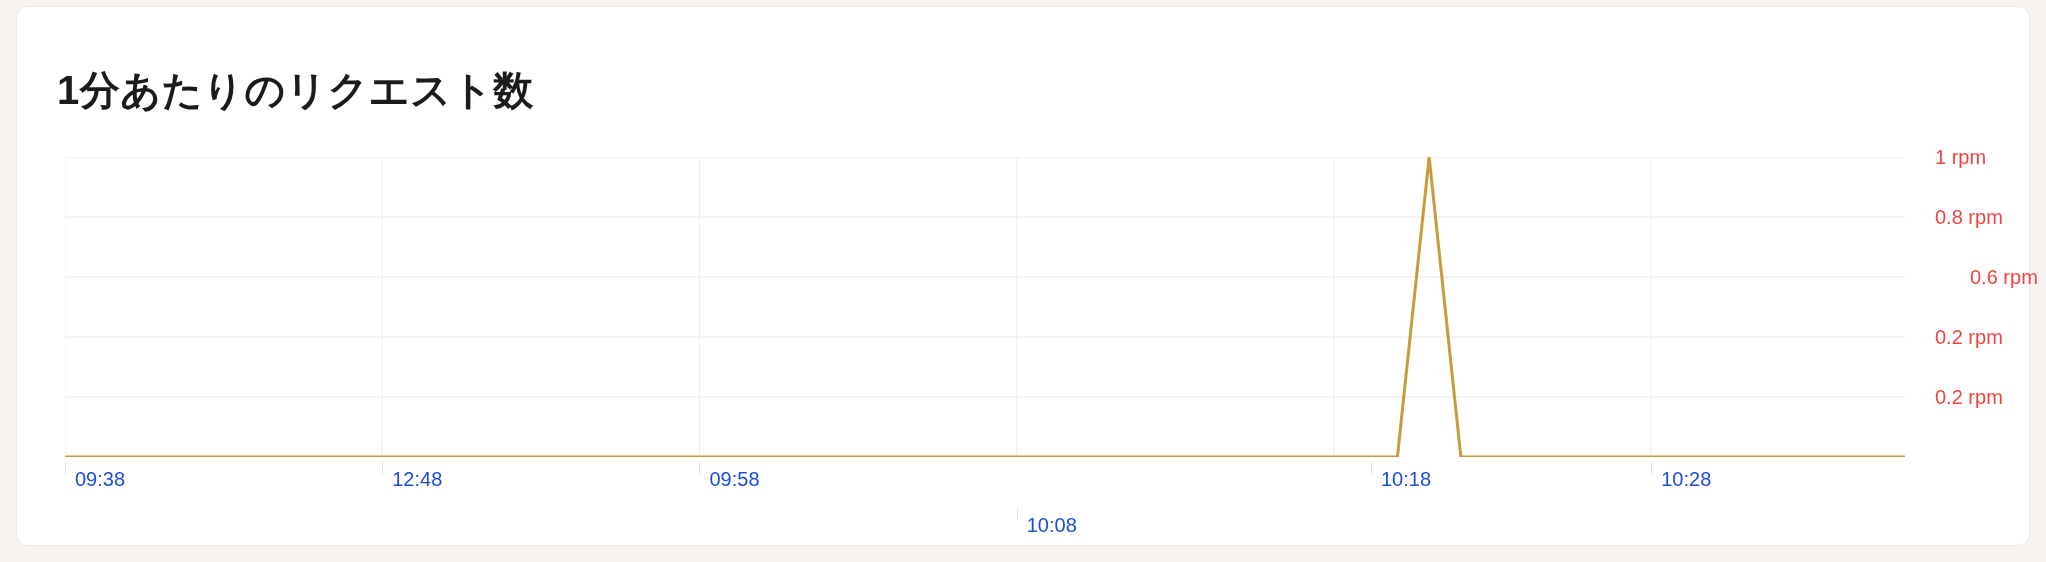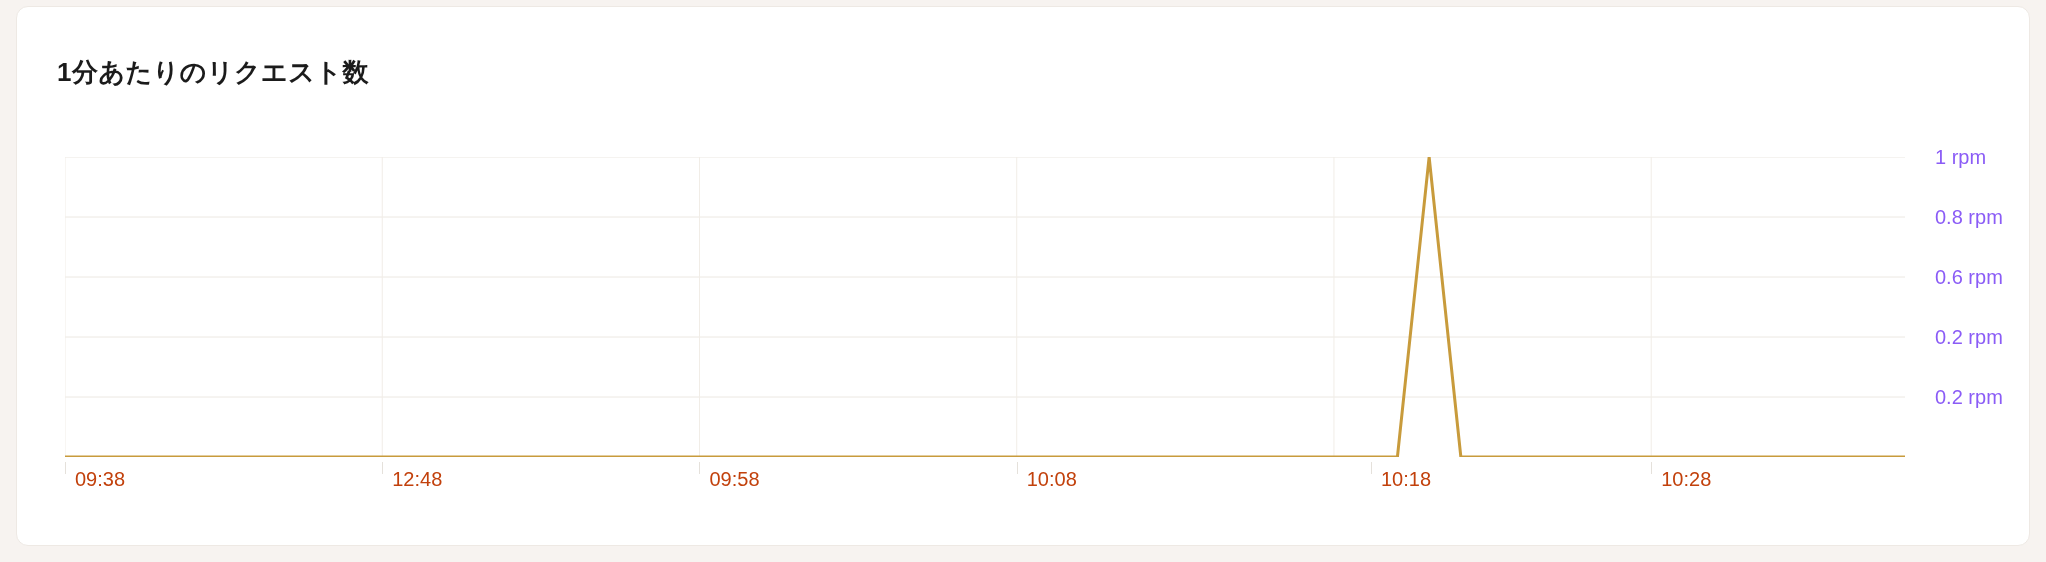--- a/index.html
+++ b/index.html
@@ -18,22 +18,22 @@
     width: 2014px;
     height: 540px;
     background: #ffffff;
     border: 1px solid #eee9e4;
     border-radius: 12px;
     padding: 0;
   }
   .title {
     position: absolute;
     left: 40px;
-    top: 48px;
-    font-size: 26px;
+    top: 56px;
+    font-size: 40px;
     font-weight: 600;
     color: #1b1b1b;
     letter-spacing: 0.5px;
   }
   .chart-area {
     position: absolute;
     left: 48px;
     top: 150px;
     width: 1840px;
     height: 300px;
@@ -57,35 +57,35 @@
     width: 1px;
     height: 12px;
     background: #e5e1db;
     margin-left: 0;
   }
   .xtick .tick-label {
     position: absolute;
     left: 10px;
     top: 6px;
     font-size: 20px;
-    color: #c2410c;
+    color: #1d4ed8;
     white-space: nowrap;
   }
   .yaxis {
     position: absolute;
     left: 1900px;
     top: 150px;
     width: 120px;
     height: 300px;
   }
   .ylabel {
     position: absolute;
     left: 18px;
     font-size: 20px;
-    color: #8b5cf6;
+    color: #ef4444;
     white-space: nowrap;
     transform: translateY(-50%);
   }
 </style>
 </head>
 <body>
 
 <div class="card">
   <div class="title">1分あたりのリクエスト数</div>
 
@@ -102,38 +102,38 @@
         <line x1="951.7241379310345" x2="951.7241379310345" y1="0" y2="300" stroke="#f1ede7" stroke-width="1"></line>
         <line x1="1268.9655172413793" x2="1268.9655172413793" y1="0" y2="300" stroke="#f1ede7" stroke-width="1"></line>
         <line x1="1586.2068965517242" x2="1586.2068965517242" y1="0" y2="300" stroke="#f1ede7" stroke-width="1"></line>
         <path d="M0 300 L31.724137931034484 300 L63.44827586206897 300 L95.17241379310346 300 L126.89655172413794 300 L158.6206896551724 300 L190.34482758620692 300 L222.0689655172414 300 L253.79310344827587 300 L285.51724137931035 300 L317.2413793103448 300 L348.9655172413793 300 L380.68965517241384 300 L412.4137931034483 300 L444.1379310344828 300 L475.86206896551727 300 L507.58620689655174 300 L539.3103448275863 300 L571.0344827586207 300 L602.7586206896552 300 L634.4827586206897 300 L666.2068965517242 300 L697.9310344827586 300 L729.6551724137931 300 L761.3793103448277 300 L793.1034482758621 300 L824.8275862068966 300 L856.551724137931 300 L888.2758620689656 300 L920 300 L951.7241379310345 300 L983.448275862069 300 L1015.1724137931035 300 L1046.896551724138 300 L1078.6206896551726 300 L1110.344827586207 300 L1142.0689655172414 300 L1173.7931034482758 300 L1205.5172413793105 300 L1237.2413793103449 300 L1268.9655172413793 300 L1300.689655172414 300 L1332.4137931034484 300 L1364.1379310344828 0 L1395.8620689655172 300 L1427.5862068965519 300 L1459.3103448275863 300 L1491.0344827586207 300 L1522.7586206896553 300 L1554.4827586206898 300 L1586.2068965517242 300 L1617.9310344827586 300 L1649.6551724137933 300 L1681.3793103448277 300 L1713.103448275862 300 L1744.8275862068965 300 L1776.5517241379312 300 L1808.2758620689656 300 L1840 300 " fill="none" stroke="#c89b3c" stroke-width="3" stroke-linejoin="miter"></path>
       </svg>
   </div>
 
   <div class="yaxis" id="yaxis">
       <div class="ylabel" style="top: 240px; text-align: center;">0.2 rpm</div>
       <div class="ylabel" style="top: 180px;">0.2 rpm</div>
-      <div class="ylabel" style="top: 120px;">0.6 rpm</div>
+      <div class="ylabel" style="top: 120px; margin-left: 35px;">0.6 rpm</div>
       <div class="ylabel" style="top: 60px;">0.8 rpm</div>
       <div class="ylabel" style="top: 0px;">1 rpm</div>
     </div>
   <div class="xaxis" id="xaxis">
       <div class="xtick" style="left: 0px;">
         <div class="tick-line"></div>
         <div class="tick-label">09:38</div>
       </div>
       <div class="xtick" style="left: 317.241px;">
         <div class="tick-line"></div>
         <div class="tick-label">12:48</div>
       </div>
       <div class="xtick" style="left: 634.483px;">
         <div class="tick-line"></div>
         <div class="tick-label">09:58</div>
       </div>
-      <div class="xtick" style="left: 951.724px;">
+      <div class="xtick" style="left: 951.724px; margin-top: 46px;">
         <div class="tick-line"></div>
         <div class="tick-label">10:08</div>
       </div>
       <div class="xtick" style="left: 1306px;">
         <div class="tick-line"></div>
         <div class="tick-label">10:18</div>
       </div>
       <div class="xtick" style="left: 1586.21px;">
         <div class="tick-line"></div>
         <div class="tick-label">10:28</div>

